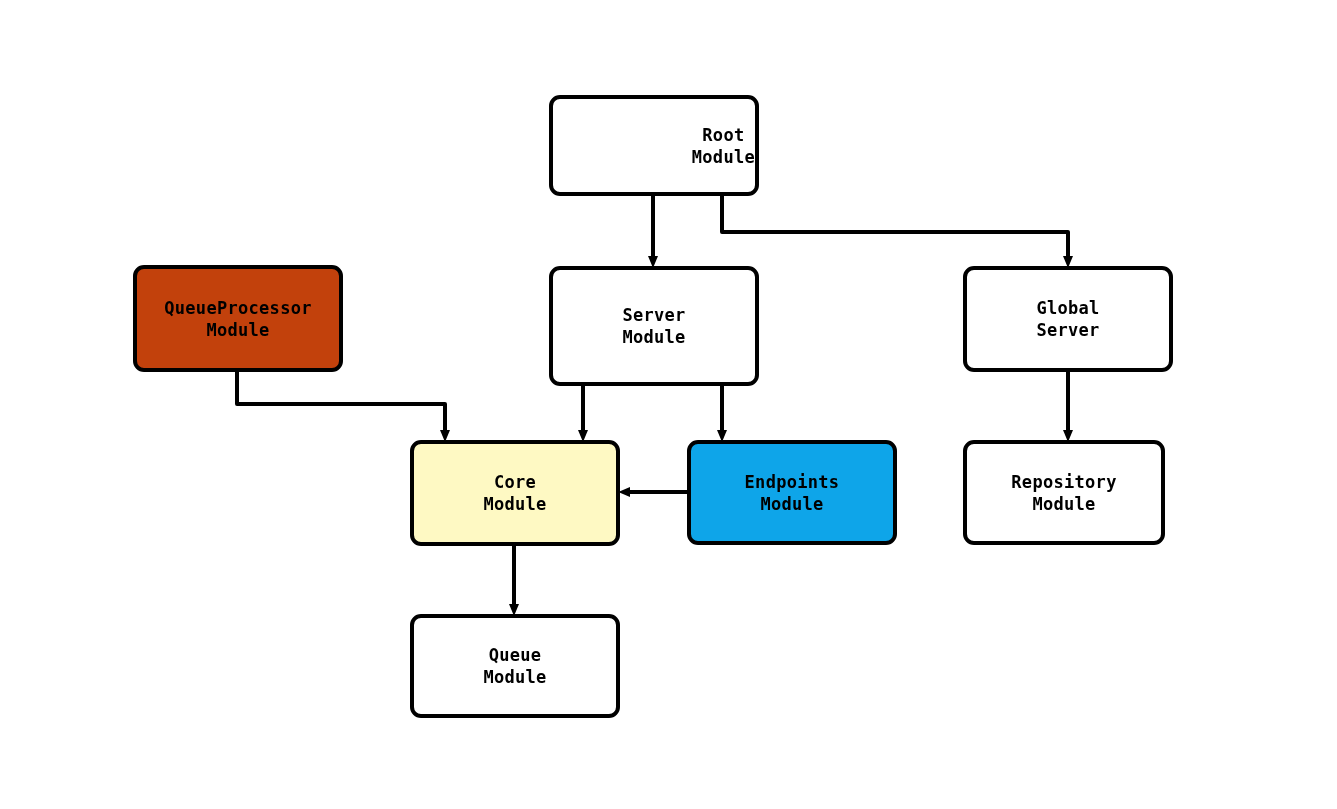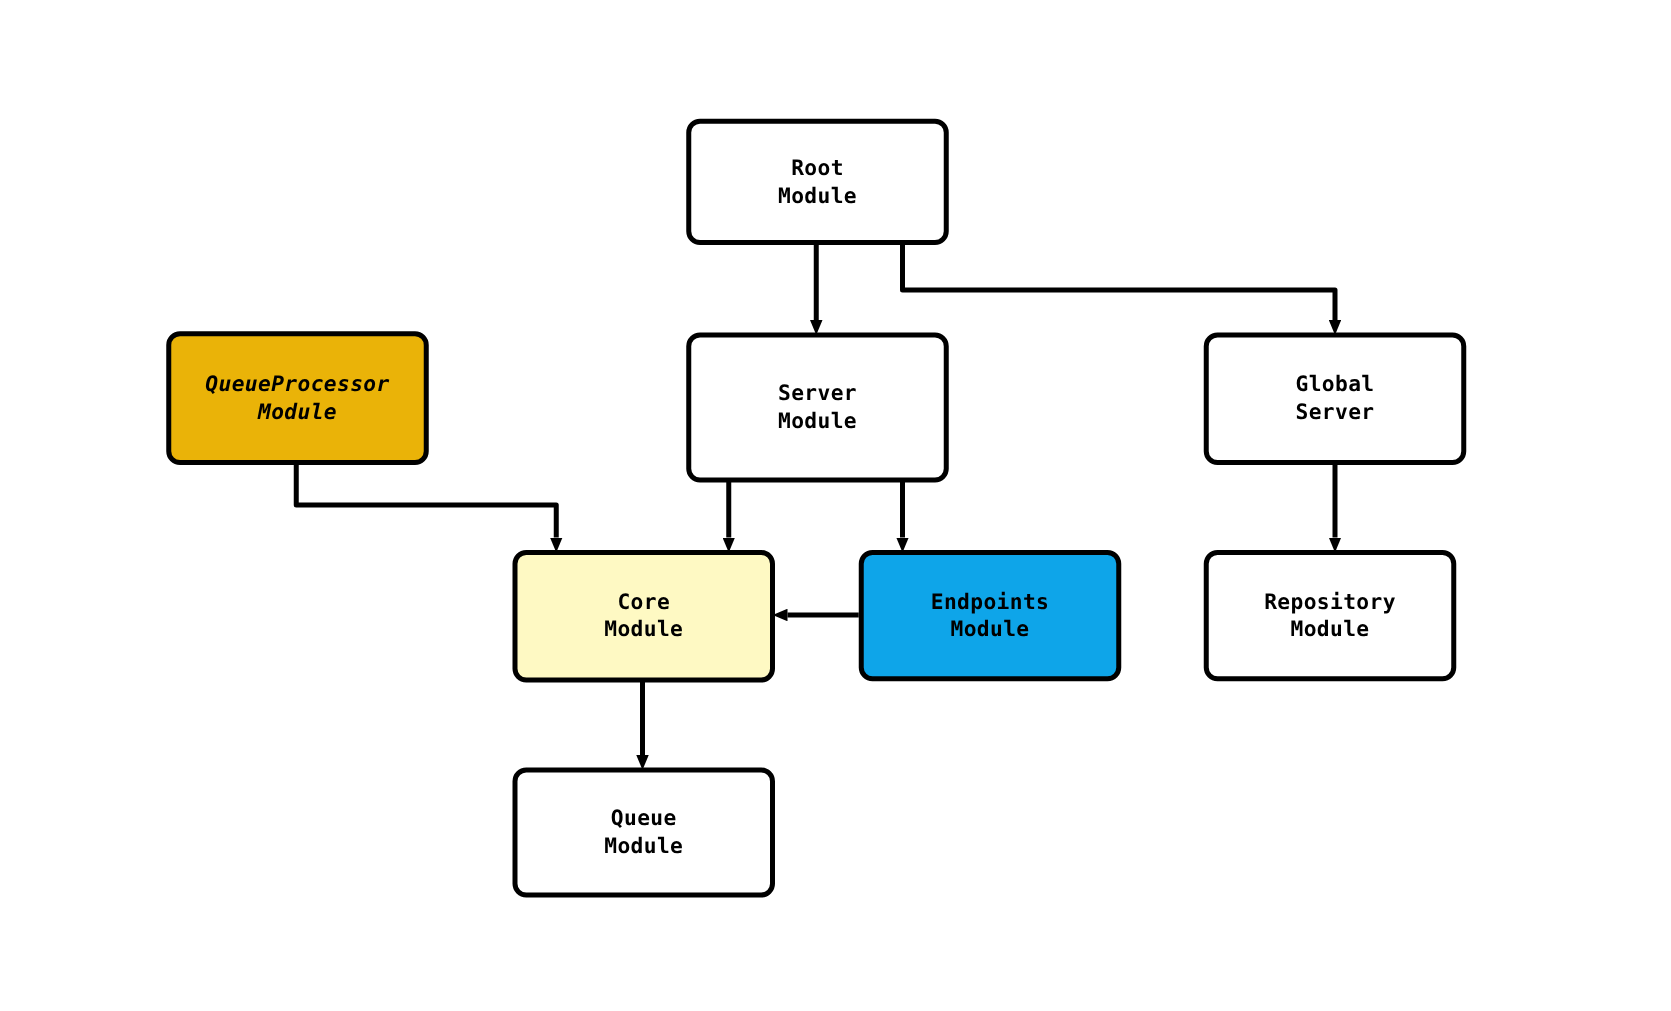--- a/index.html
+++ b/index.html
@@ -60,26 +60,26 @@
         <path d="M 722 196 L 722 232 L 1068 232 L 1068 256" fill="none" stroke="#000000" stroke-width="4" stroke-linejoin="round" stroke-linecap="butt" marker-end="url(#arrowhead)"></path>
         <path d="M 237 372 L 237 404 L 445 404 L 445 430" fill="none" stroke="#000000" stroke-width="4" stroke-linejoin="round" stroke-linecap="butt" marker-end="url(#arrowhead)"></path>
         <path d="M 583 372 L 583 430" fill="none" stroke="#000000" stroke-width="4" stroke-linejoin="round" stroke-linecap="butt" marker-end="url(#arrowhead)"></path>
         <path d="M 722 372 L 722 430" fill="none" stroke="#000000" stroke-width="4" stroke-linejoin="round" stroke-linecap="butt" marker-end="url(#arrowhead)"></path>
         <path d="M 1068 372 L 1068 430" fill="none" stroke="#000000" stroke-width="4" stroke-linejoin="round" stroke-linecap="butt" marker-end="url(#arrowhead)"></path>
         <path d="M 687 492 L 630 492" fill="none" stroke="#000000" stroke-width="4" stroke-linejoin="round" stroke-linecap="butt" marker-end="url(#arrowhead)"></path>
         <path d="M 514 543 L 514 604" fill="none" stroke="#000000" stroke-width="4" stroke-linejoin="round" stroke-linecap="butt" marker-end="url(#arrowhead)"></path>
       </g>
   </svg>
 
-  <div class="node" style="left: 549px; top: 95px; width: 210px; height: 101px; border-color: rgb(0, 0, 0); background: rgb(255, 255, 255);">
+  <div class="node" style="left: 549px; top: 95px; width: 210px; height: 101px; border-color: rgb(0, 0, 0); background: rgb(255, 255, 255); justify-content: flex-end;">
     <span class="node-label">Root
 Module</span>
   </div>
 
-  <div class="node" style="left: 133px; top: 265px; width: 210px; height: 107px; border-color: rgb(0, 0, 0); background: #eab308; font-style: italic;">
+  <div class="node" style="left: 133px; top: 265px; width: 210px; height: 107px; border-color: rgb(0, 0, 0); background: #c2410c;">
     <span class="node-label">QueueProcessor
 Module</span>
   </div>
 
   <div class="node" style="left: 549px; top: 266px; width: 210px; height: 120px; border-color: rgb(0, 0, 0); background: rgb(255, 255, 255);">
     <span class="node-label">Server
 Module</span>
   </div>
 
   <div class="node" style="left: 963px; top: 266px; width: 210px; height: 106px; border-color: rgb(0, 0, 0); background: rgb(255, 255, 255);">

